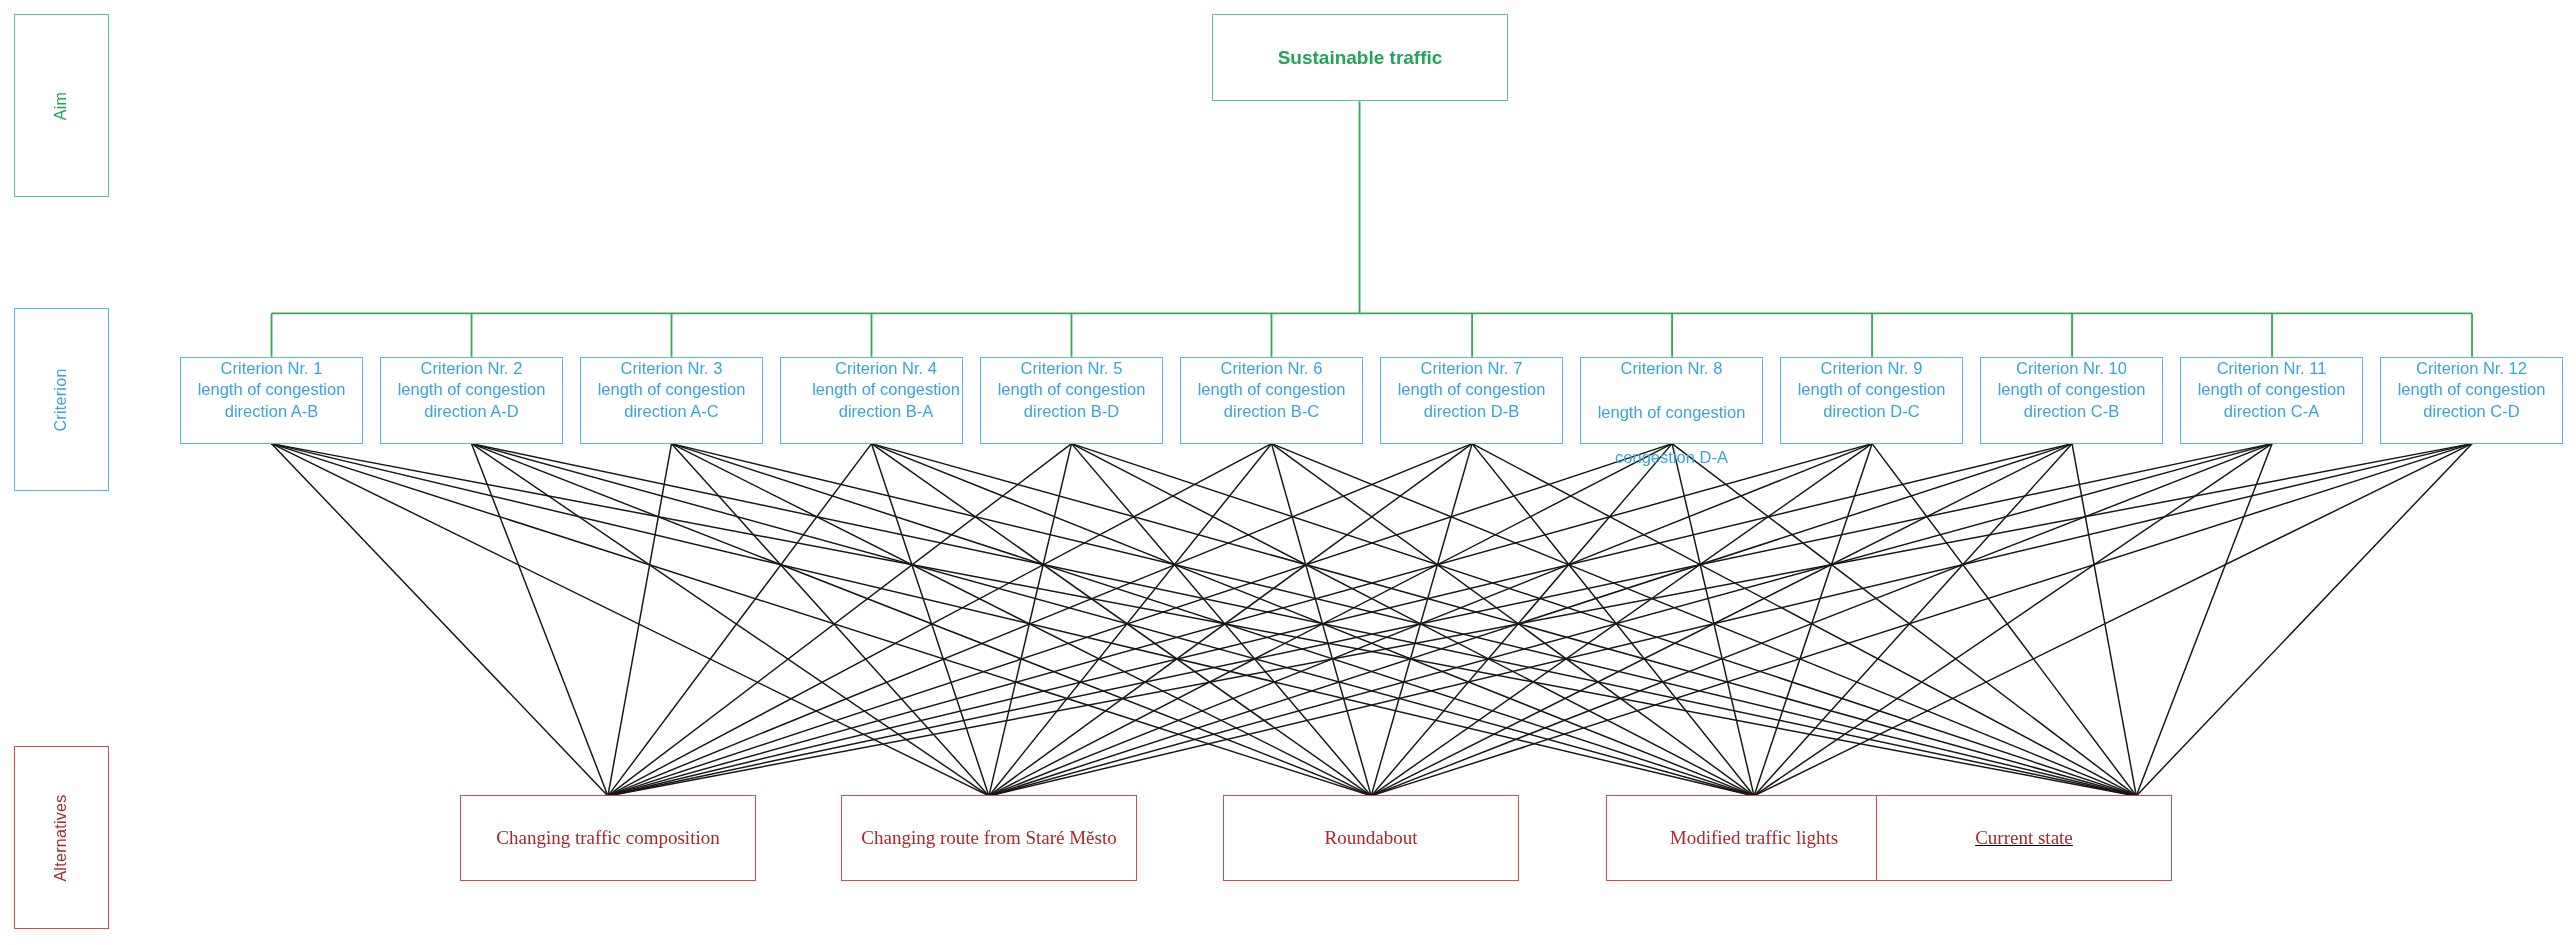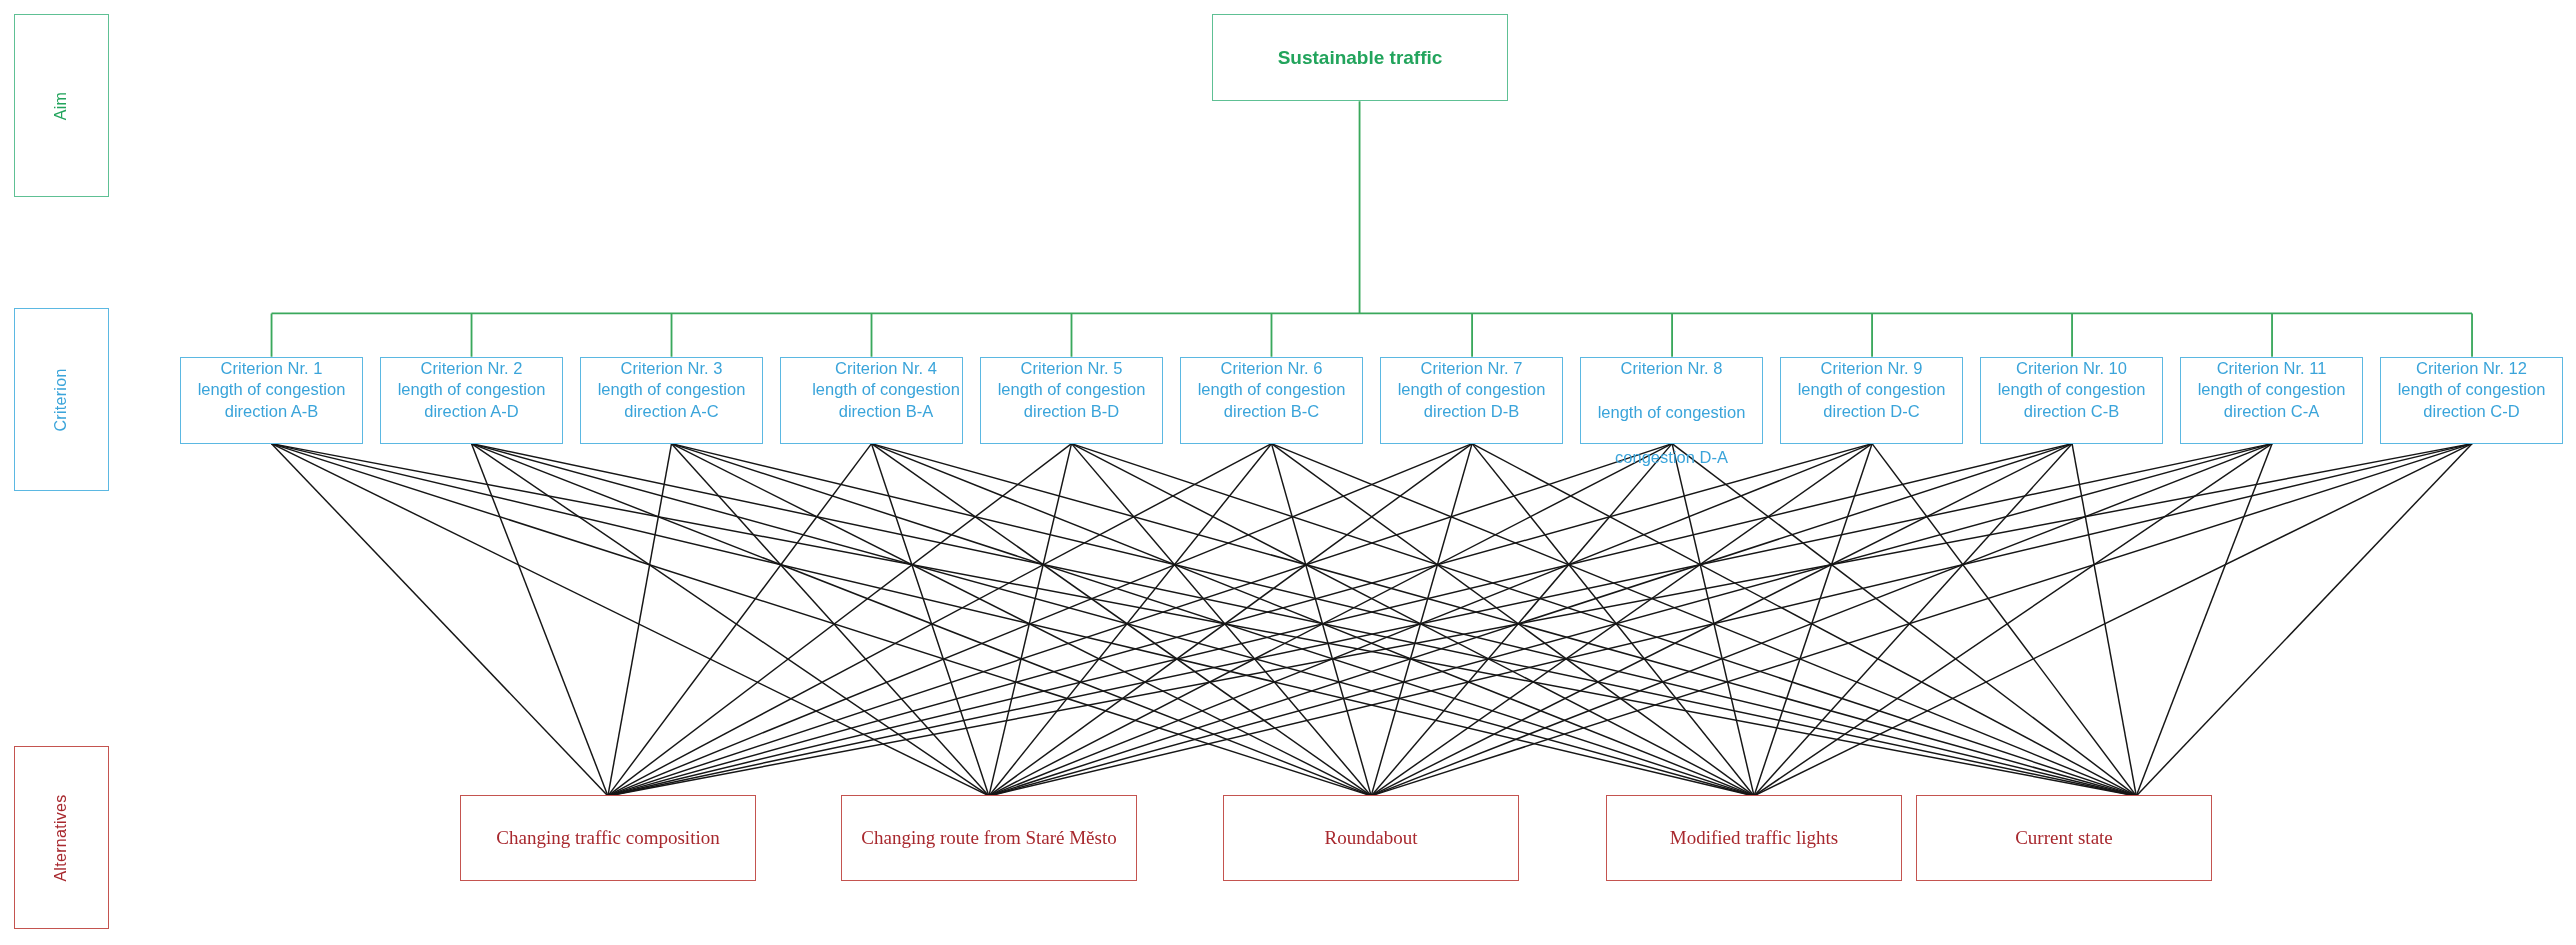--- a/index.html
+++ b/index.html
@@ -269,19 +269,19 @@
     </div>
       <div class="alt-box" style="left: 841px;">
       <span>Changing route from Staré Město</span>
     </div>
       <div class="alt-box" style="left: 1223px;">
       <span>Roundabout</span>
     </div>
       <div class="alt-box" style="left: 1606px;">
       <span>Modified traffic lights</span>
     </div>
-      <div class="alt-box" style="left: 1916px;">
+      <div class="alt-box" style="left: 1876px; text-decoration: underline;">
       <span>Current state</span>
     </div>
     </div>
 
 </div>
 
 
 </body></html>

